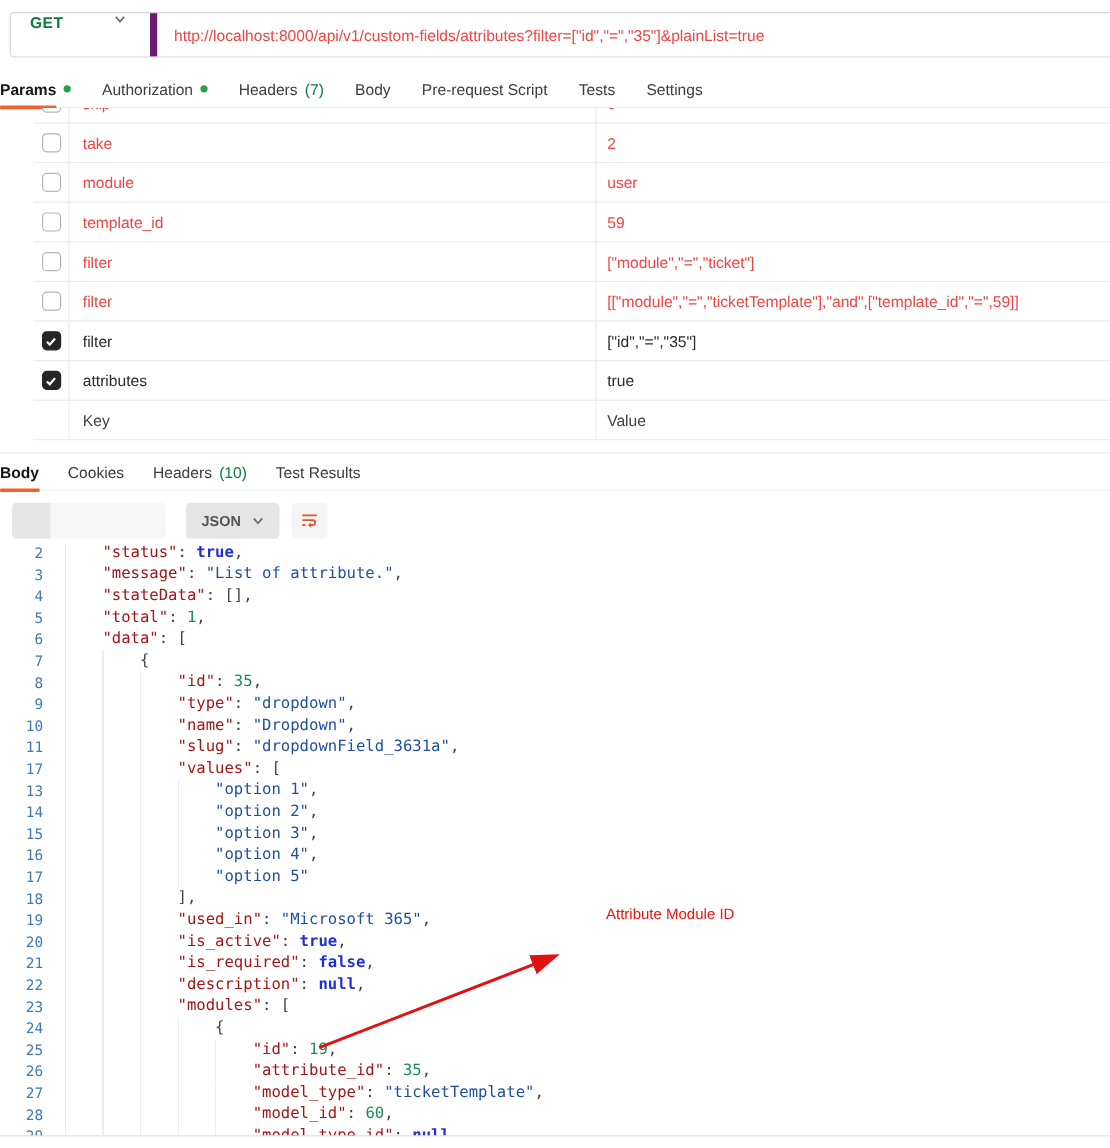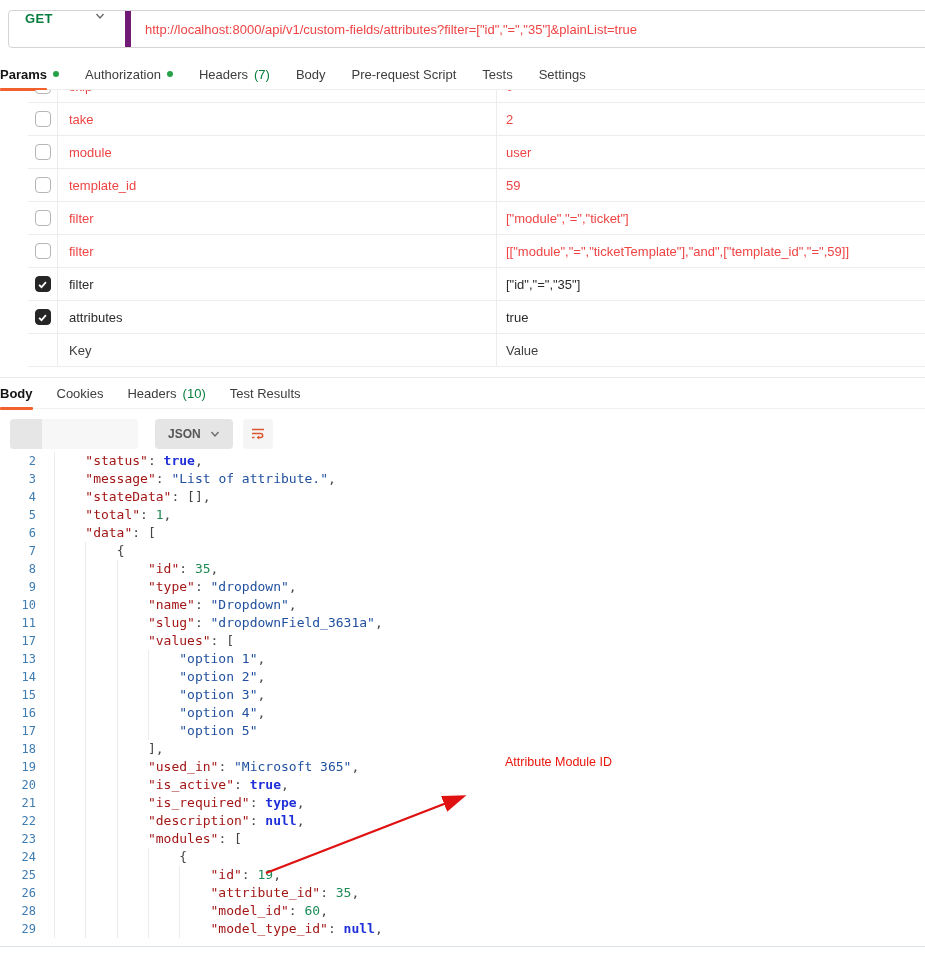--- a/index.html
+++ b/index.html
@@ -328,41 +328,45 @@
       <div class="cl">
     <span class="ln">19</span>
     <span class="lc"><span class="ind">            </span><span class="k">"used_in"</span><span class="p">: </span><span class="s">"Microsoft 365"</span><span class="p">,</span></span>
   </div>
       <div class="cl">
     <span class="ln">20</span>
     <span class="lc"><span class="ind">            </span><span class="k">"is_active"</span><span class="p">: </span><span class="b">true</span><span class="p">,</span></span>
   </div>
       <div class="cl">
     <span class="ln">21</span>
-    <span class="lc"><span class="ind">            </span><span class="k">"is_required"</span><span class="p">: </span><span class="b">type</span><span class="p">,</span></span>
+    <span class="lc"><span class="ind">            </span><span class="k">"is_required"</span><span class="p">: </span><span class="b">false</span><span class="p">,</span></span>
   </div>
       <div class="cl">
     <span class="ln">22</span>
     <span class="lc"><span class="ind">            </span><span class="k">"description"</span><span class="p">: </span><span class="b">null</span><span class="p">,</span></span>
   </div>
       <div class="cl">
     <span class="ln">23</span>
     <span class="lc"><span class="ind">            </span><span class="k">"modules"</span><span class="p">: [</span></span>
   </div>
       <div class="cl">
     <span class="ln">24</span>
     <span class="lc"><span class="ind">                </span><span class="p">{</span></span>
   </div>
       <div class="cl">
     <span class="ln">25</span>
     <span class="lc"><span class="ind">                    </span><span class="k">"id"</span><span class="p">: </span><span class="n">19</span><span class="p">,</span></span>
   </div>
       <div class="cl">
     <span class="ln">26</span>
     <span class="lc"><span class="ind">                    </span><span class="k">"attribute_id"</span><span class="p">: </span><span class="n">35</span><span class="p">,</span></span>
+  </div>
+      <div class="cl">
+    <span class="ln">27</span>
+    <span class="lc"><span class="ind">                    </span><span class="k">"model_type"</span><span class="p">: </span><span class="s">"ticketTemplate"</span><span class="p">,</span></span>
   </div>
       <div class="cl">
     <span class="ln">28</span>
     <span class="lc"><span class="ind">                    </span><span class="k">"model_id"</span><span class="p">: </span><span class="n">60</span><span class="p">,</span></span>
   </div>
       <div class="cl">
     <span class="ln">29</span>
     <span class="lc"><span class="ind">                    </span><span class="k">"model_type_id"</span><span class="p">: </span><span class="b">null</span><span class="p">,</span></span>
   </div>
     </div>

